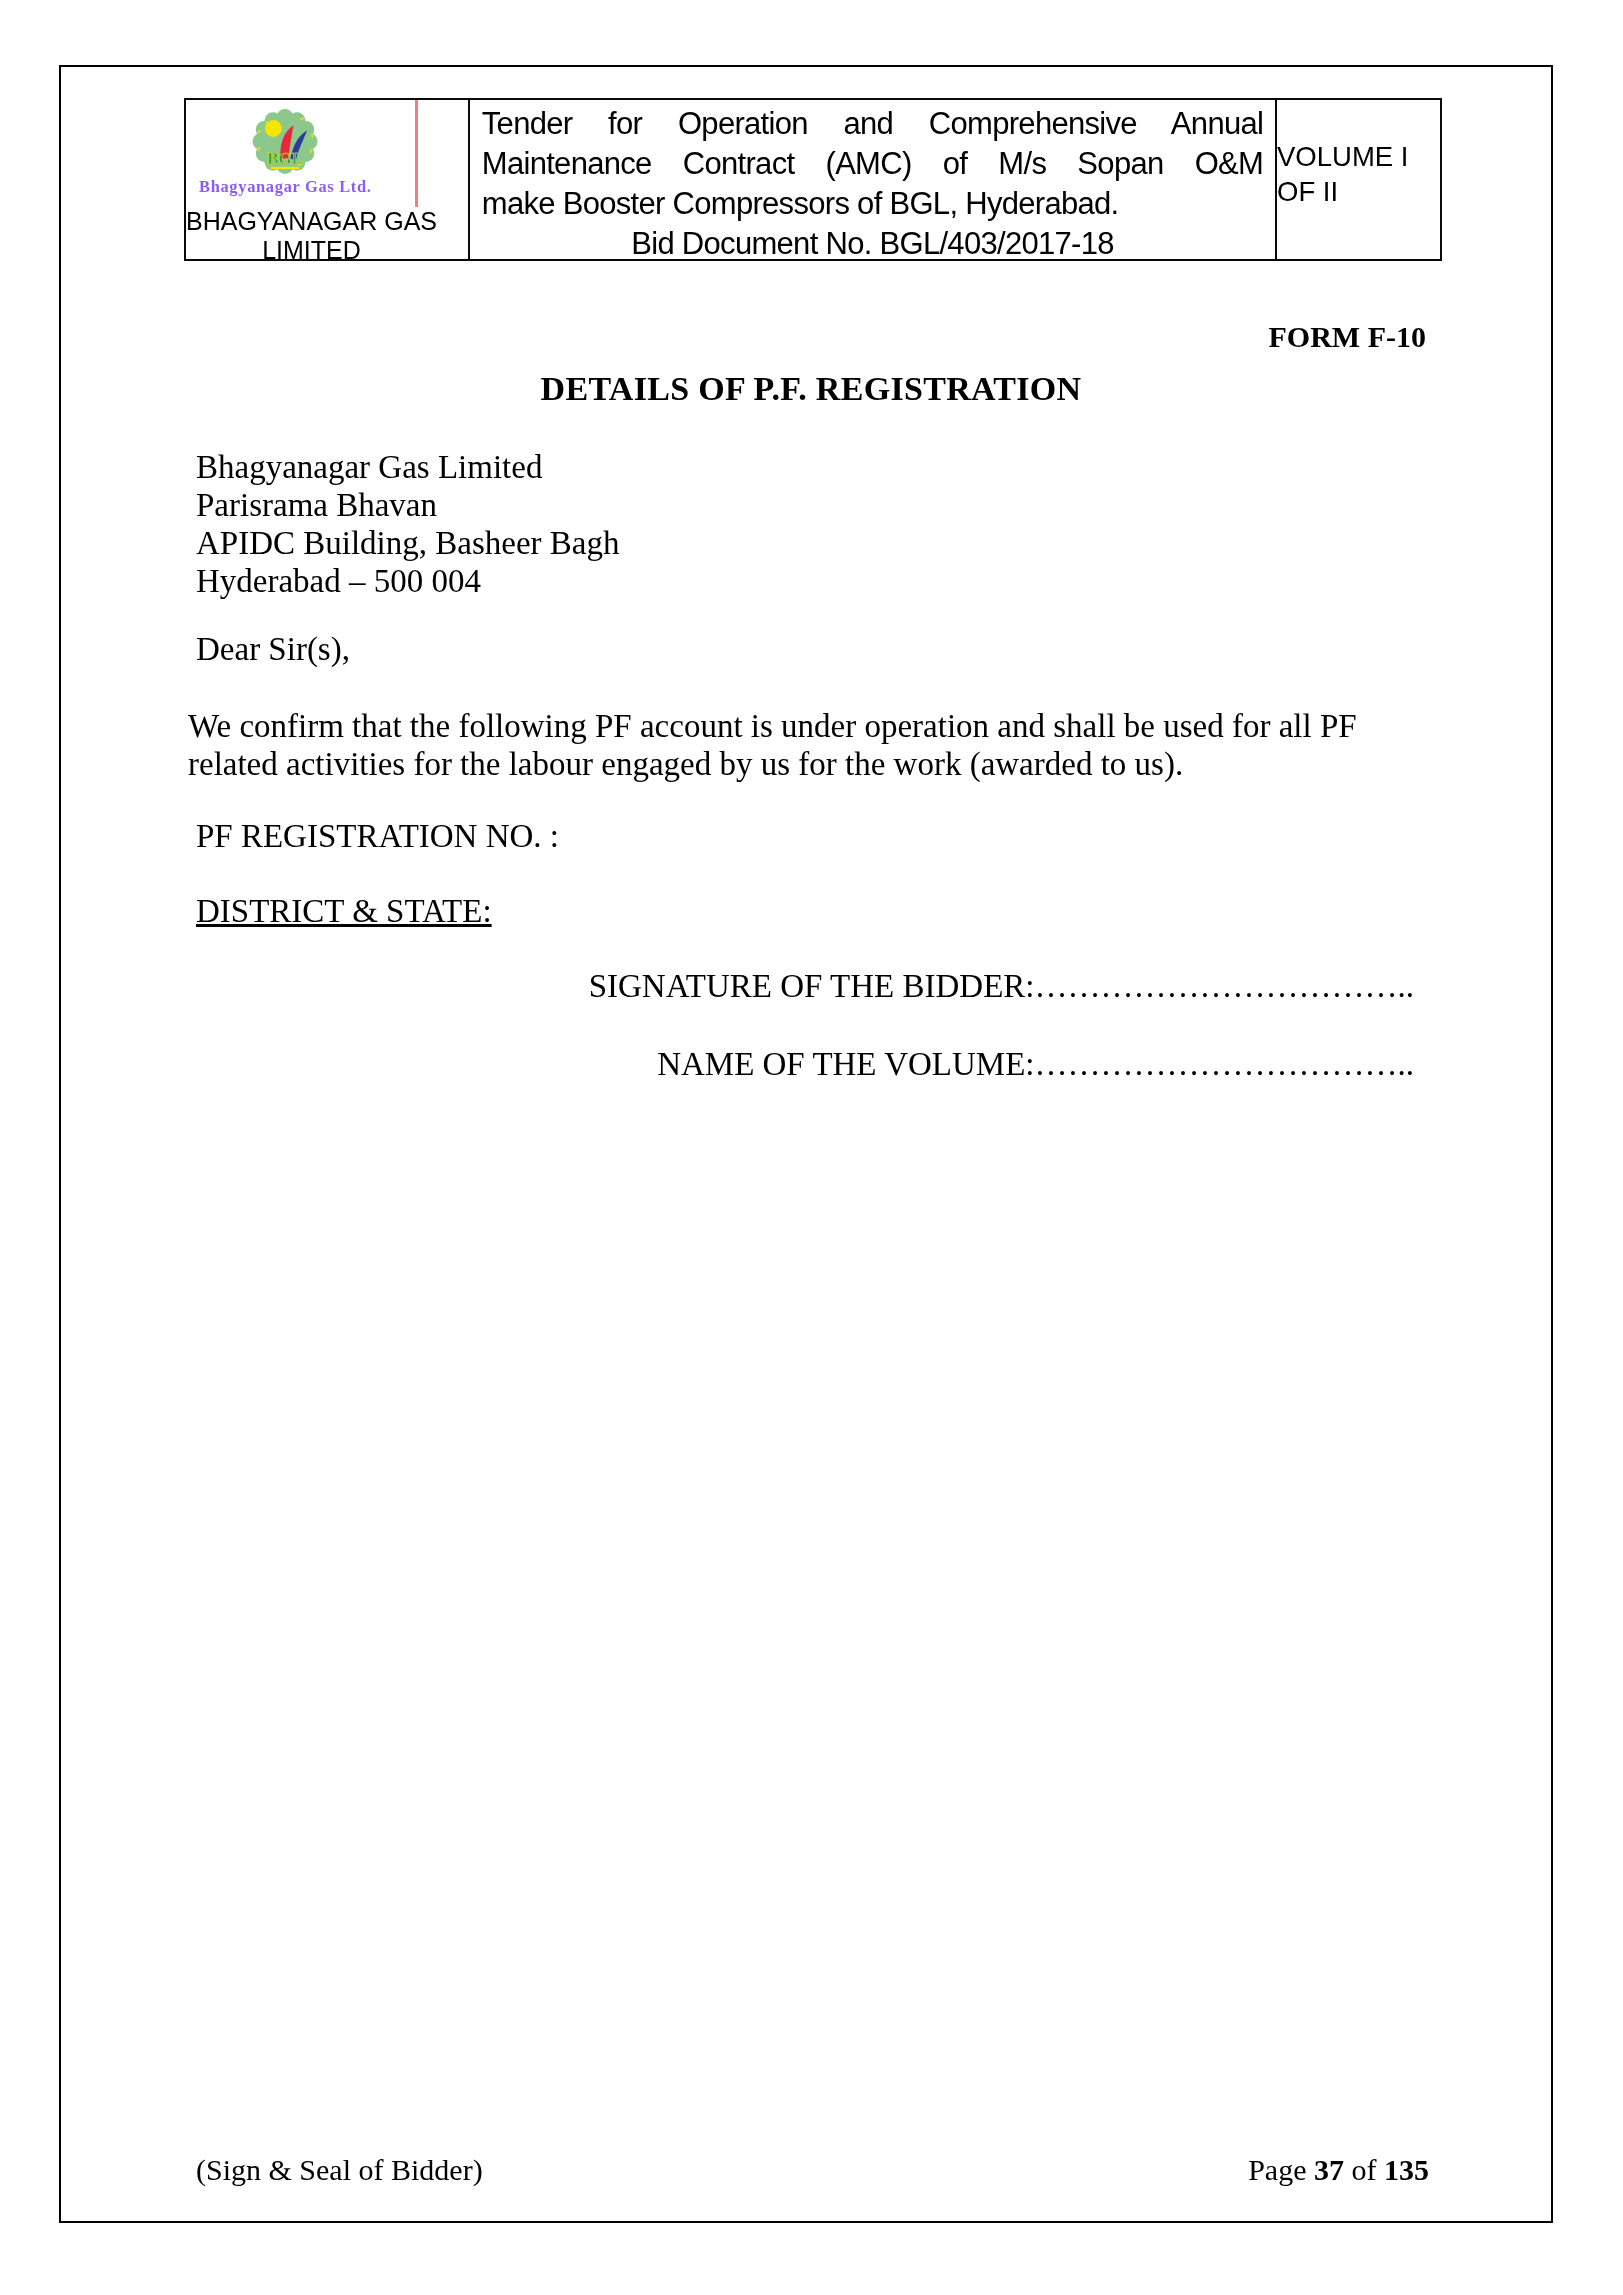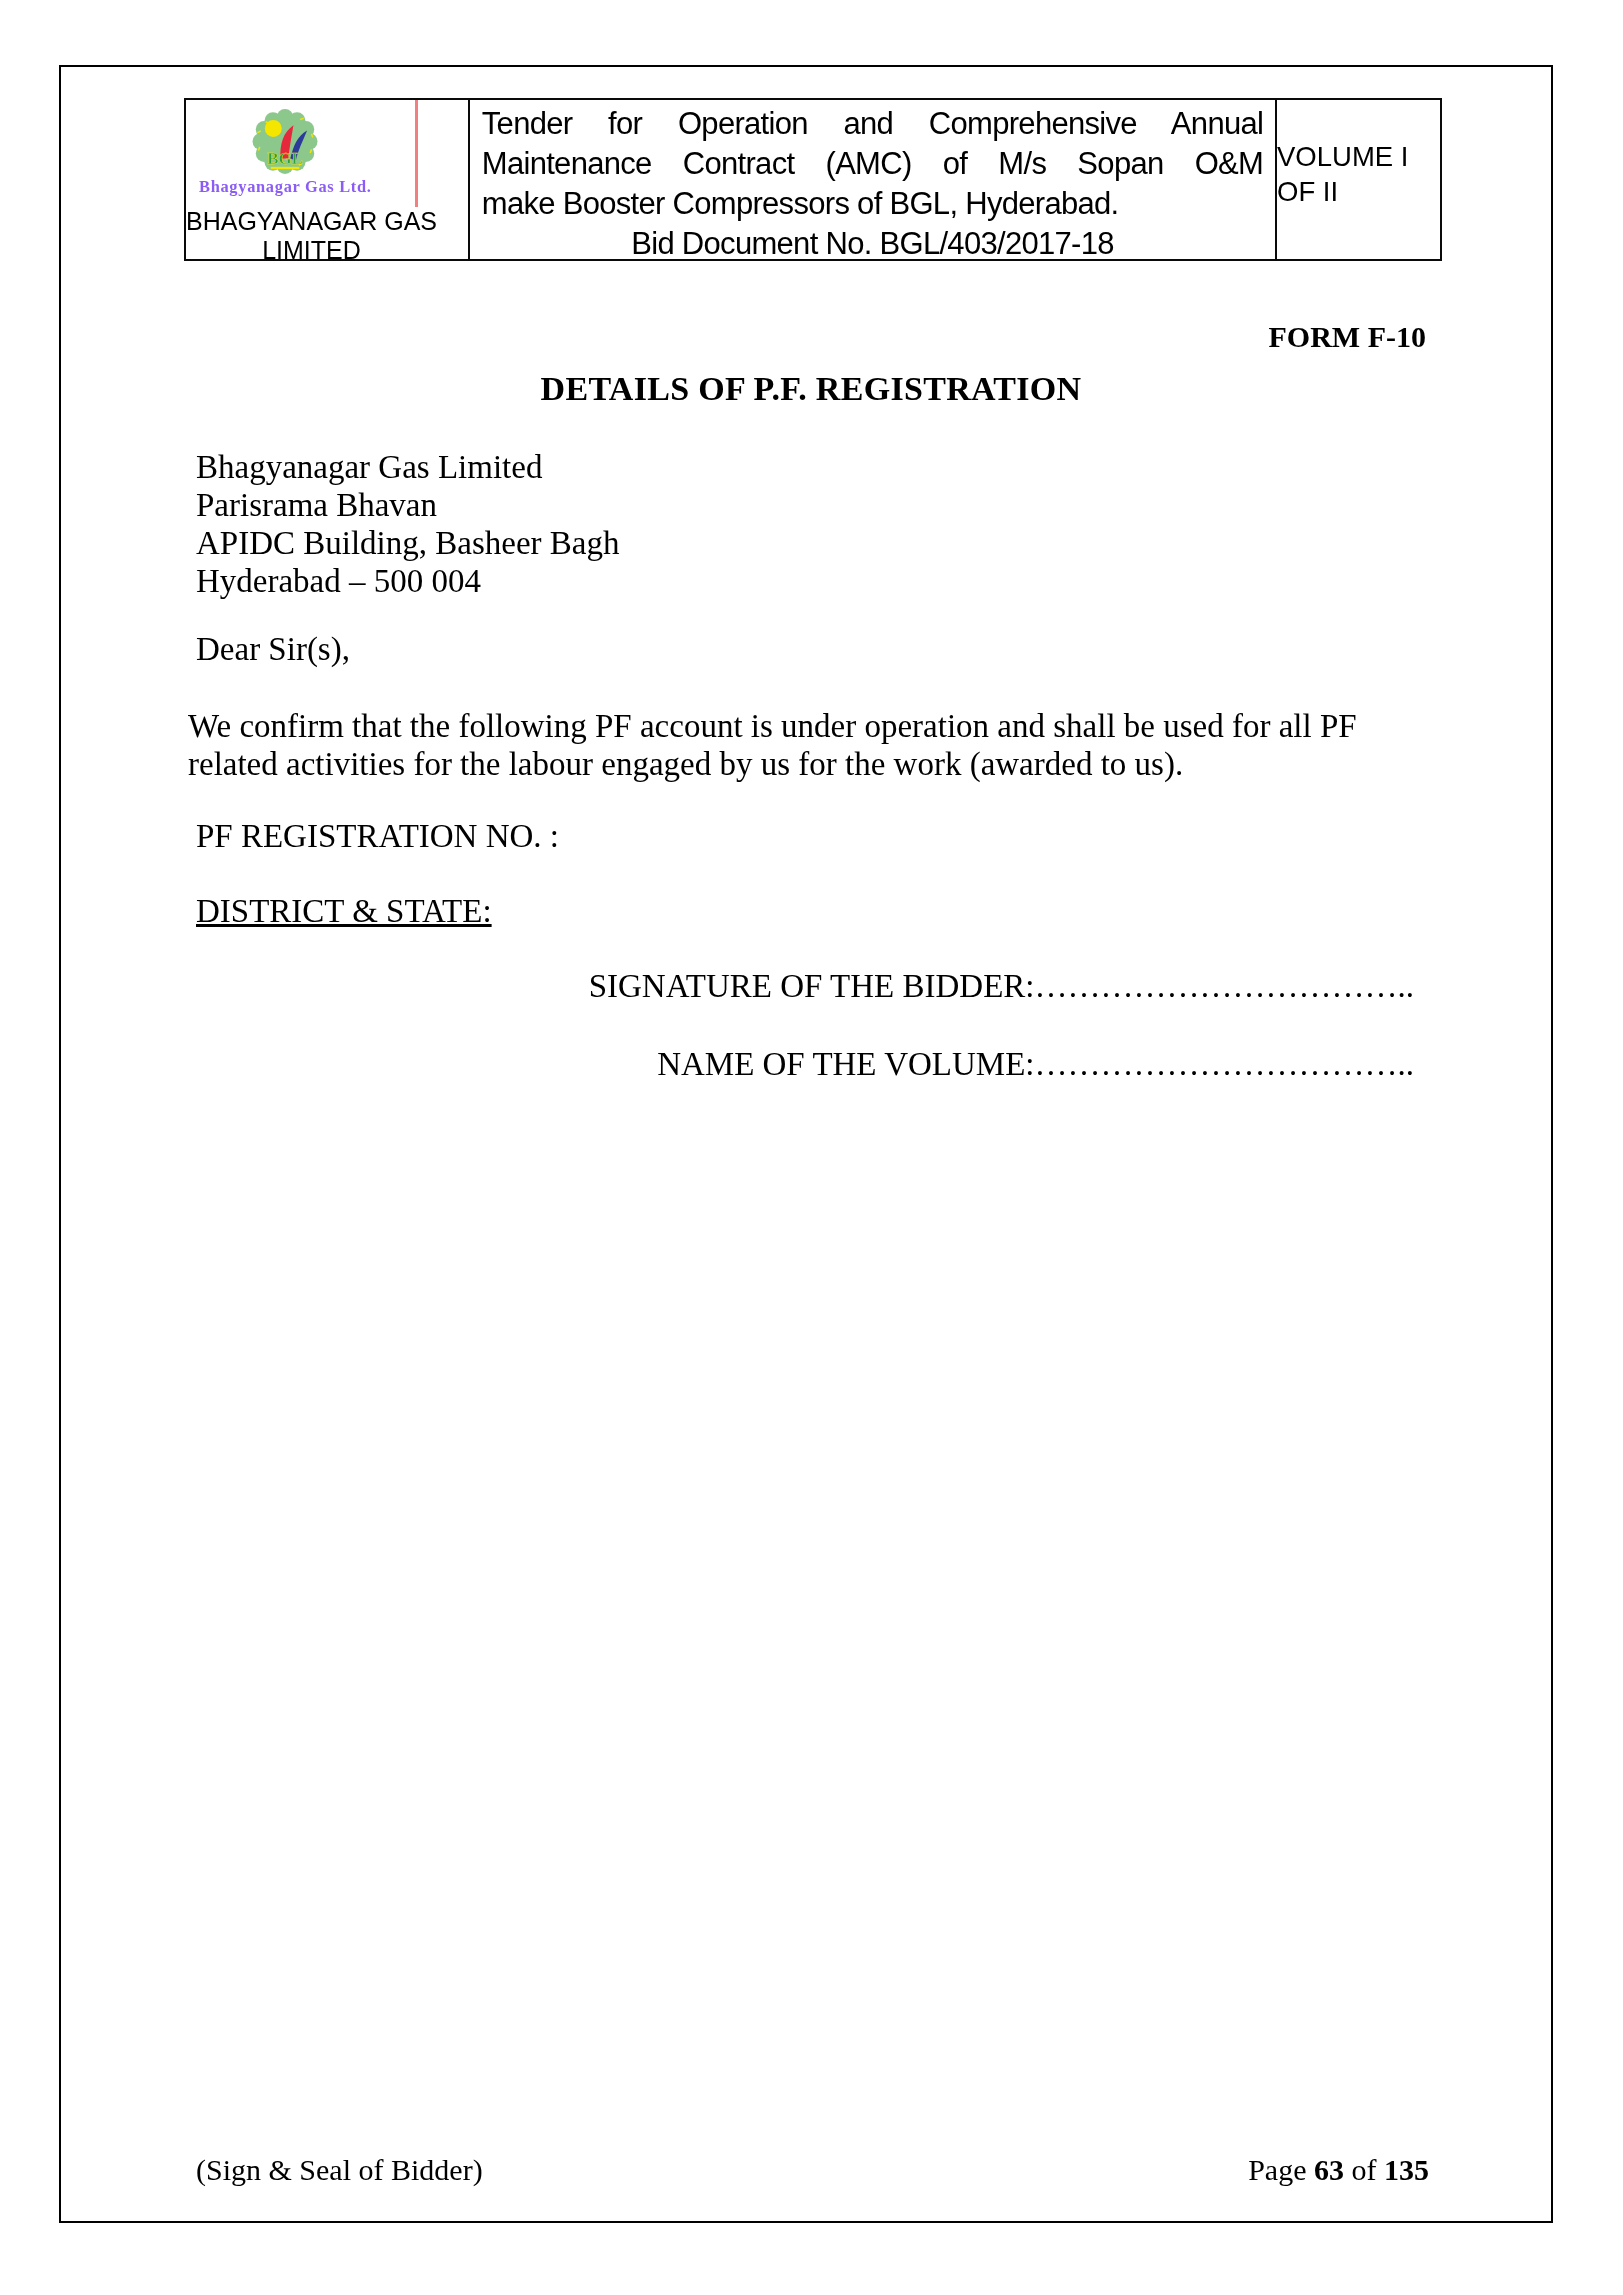--- a/index.html
+++ b/index.html
@@ -220,16 +220,16 @@
   <div class="field-pf">PF REGISTRATION NO. :</div>
 
   <div class="field-district">DISTRICT &amp; STATE:</div>
 
   <div class="signature-line">SIGNATURE OF THE BIDDER:……………………………..</div>
 
   <div class="name-line">NAME OF THE VOLUME:……………………………..</div>
 
   <div class="footer-left">(Sign &amp; Seal of Bidder)</div>
 
-  <div class="footer-right"><span>Page </span><span class="num">63</span><span> of </span><span class="num">135</span></div>
+  <div class="footer-right"><span>Page </span><span class="num">37</span><span> of </span><span class="num">135</span></div>
 
 </div>
 
 
 </body></html>

